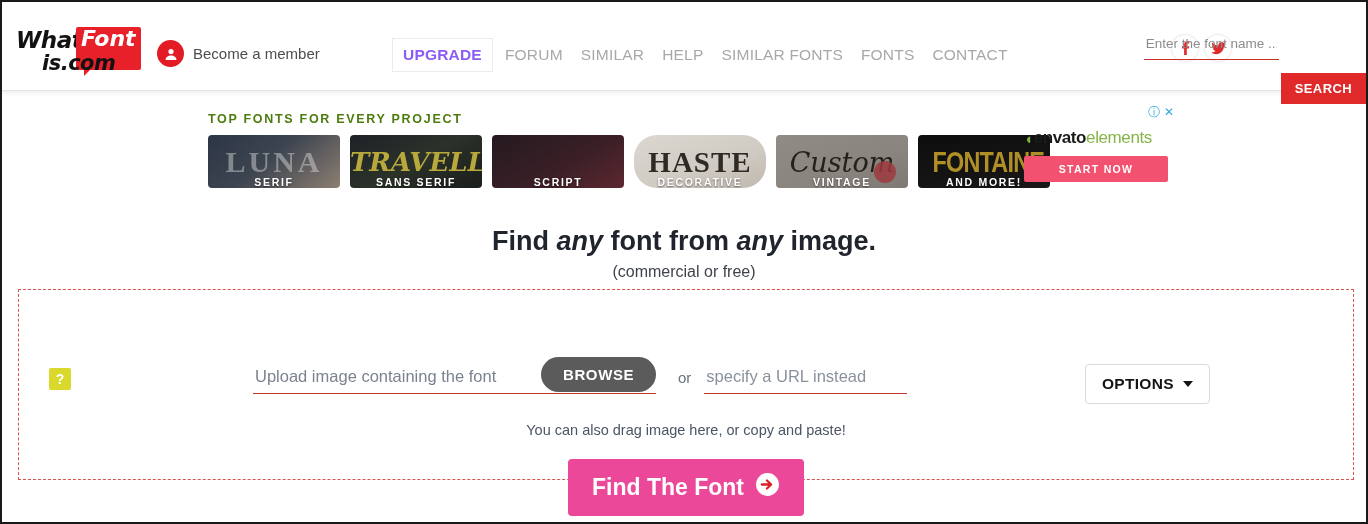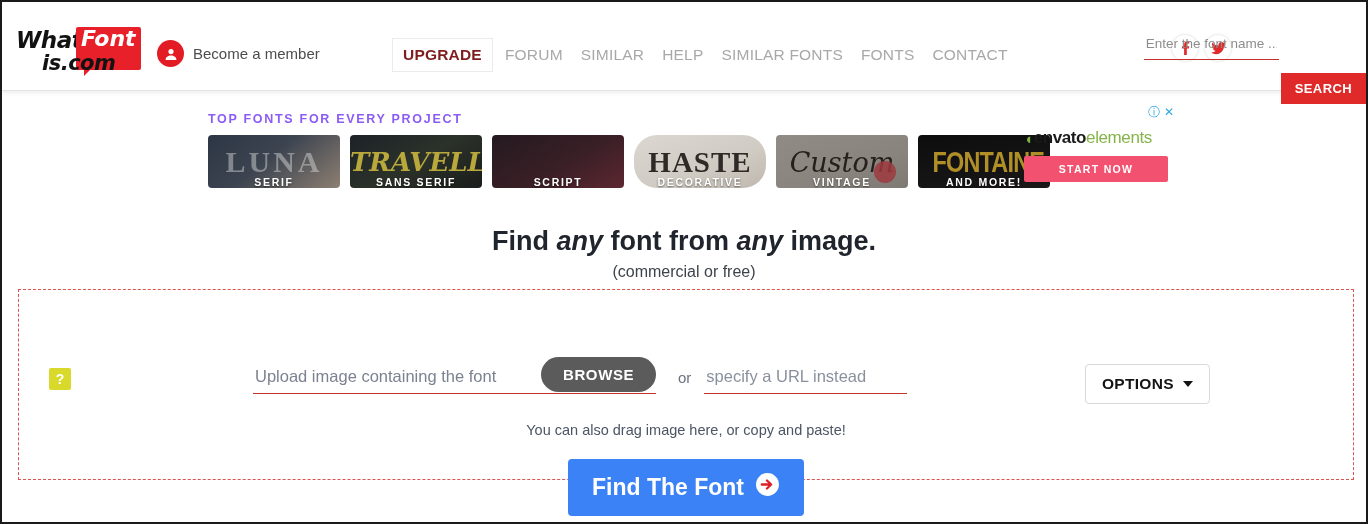--- a/index.html
+++ b/index.html
@@ -83,21 +83,21 @@
     display: flex; align-items: center; gap: 0px;
   }
   .nav a {
     font-size: 15.5px; color: #a8a8a8;
     text-decoration: none;
     letter-spacing: 0.2px;
     padding: 0 9px;
     white-space: nowrap;
   }
   .nav a.upgrade {
-    color: #7f1d1d; font-weight: bold;
+    color: #8b5cf6; font-weight: bold;
     border: 1px solid #ebebeb;
     padding: 7px 10px;
     margin-right: 3px;
   }
 
   .social {
     position: absolute; right: 135px; top: 33px;
     display: flex; gap: 7px;
   }
   .soc {
@@ -133,21 +133,21 @@
     font-family: "Liberation Sans", sans-serif;
     margin-top: 41px;
   }
 
   
   .topfonts {
     position: absolute; left: 206px; top: 110px;
   }
   .topfonts-title {
     font-size: 12.5px; font-weight: bold;
-    color: #8b5cf6; letter-spacing: 1.7px;
+    color: #4d7c0f; letter-spacing: 1.7px;
     margin-bottom: 9px;
   }
   .cards { display: flex; gap: 10px; }
   .card {
     position: relative;
     width: 132px; height: 53px;
     border-radius: 4px;
     overflow: hidden;
     cursor: pointer;
     display: flex; align-items: flex-end; justify-content: center;
@@ -336,21 +336,21 @@
 
   .hint {
     position: absolute; left: 0; right: 0; top: 132px;
     text-align: center;
     font-size: 14.5px; color: #4b5563;
   }
 
   .find-btn {
     position: absolute; left: 50%; top: 169px;
     transform: translateX(-50%);
-    background: #3b82f6; color: #fff;
+    background: #ec4899; color: #fff;
     border: none; cursor: pointer;
     padding: 13px 24px;
     border-radius: 4px;
     font-size: 23px; font-weight: bold;
     font-family: "Liberation Sans", sans-serif;
     display: flex; align-items: center; gap: 11px;
     white-space: nowrap;
   }
   .find-arrow { display: block; }
 </style>

